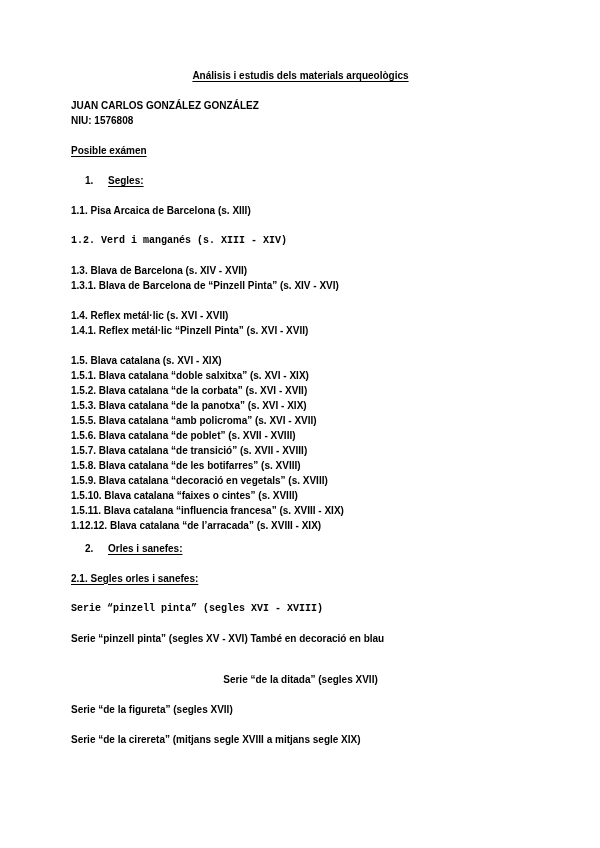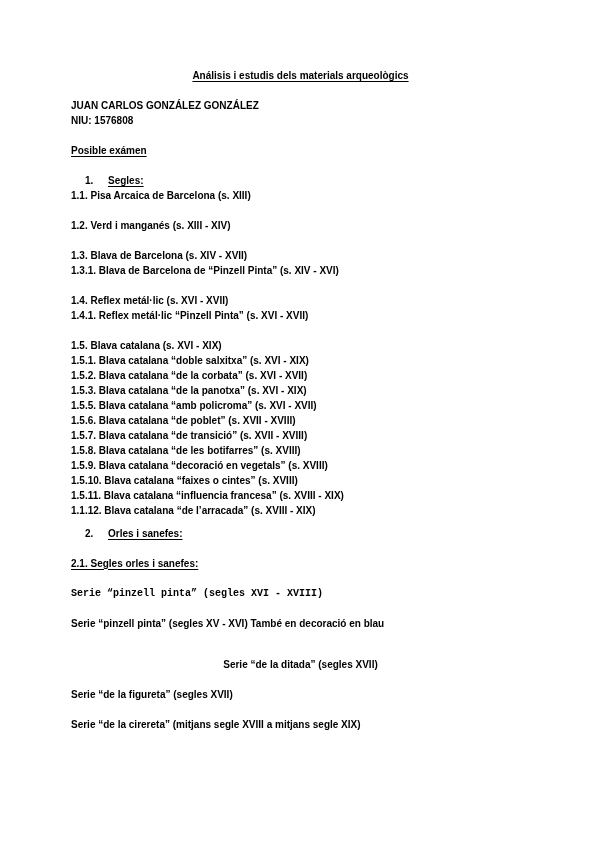--- a/index.html
+++ b/index.html
@@ -34,38 +34,38 @@
 </style>
 </head>
 <body>
 
 <div class="page">
     <div class="para center u">Análisis i estudis dels materials arqueològics</div>
     <div class="para" style="margin-top: 15px;">JUAN CARLOS GONZÁLEZ GONZÁLEZ</div>
     <div class="para">NIU: 1576808</div>
     <div class="para u" style="margin-top: 15px;">Posible exámen</div>
     <div class="para numbered" style="margin-top: 15px;"><span class="num">1.</span><span class="u">Segles:</span></div>
-    <div class="para" style="">1.1. Pisa Arcaica de Barcelona (s. XIII)</div>
-    <div class="para" style="margin-top: 15px;">1.2. Verd i manganés (s. XIII - XIV)</div>
+    <div class="para" style="margin-top: 15px;">1.1. Pisa Arcaica de Barcelona (s. XIII)</div>
+    <div class="para" style="margin-top: 15px; font-family: Liberation Mono, monospace;">1.2. Verd i manganés (s. XIII - XIV)</div>
     <div class="para" style="margin-top: 15px;">1.3. Blava de Barcelona (s. XIV - XVII)</div>
     <div class="para">1.3.1. Blava de Barcelona de “Pinzell Pinta” (s. XIV - XVI)</div>
     <div class="para" style="margin-top: 15px;">1.4. Reflex metál·lic (s. XVI - XVII)</div>
     <div class="para">1.4.1. Reflex metál·lic “Pinzell Pinta” (s. XVI - XVII)</div>
     <div class="para" style="margin-top: 15px;">1.5. Blava catalana (s. XVI - XIX)</div>
     <div class="para">1.5.1. Blava catalana “doble salxitxa” (s. XVI - XIX)</div>
     <div class="para">1.5.2. Blava catalana “de la corbata” (s. XVI - XVII)</div>
     <div class="para">1.5.3. Blava catalana “de la panotxa” (s. XVI - XIX)</div>
     <div class="para">1.5.5. Blava catalana “amb policroma” (s. XVI - XVII)</div>
     <div class="para">1.5.6. Blava catalana “de poblet” (s. XVII - XVIII)</div>
     <div class="para">1.5.7. Blava catalana “de transició” (s. XVII - XVIII)</div>
     <div class="para">1.5.8. Blava catalana “de les botifarres” (s. XVIII)</div>
     <div class="para">1.5.9. Blava catalana “decoració en vegetals” (s. XVIII)</div>
     <div class="para">1.5.10. Blava catalana “faixes o cintes” (s. XVIII)</div>
     <div class="para">1.5.11. Blava catalana “influencia francesa” (s. XVIII - XIX)</div>
-    <div class="para">1.1.12. Blava catalana “de l’arracada” (s. XVIII - XIX)</div>
+    <div class="para">1.12.12. Blava catalana “de l’arracada” (s. XVIII - XIX)</div>
     <div class="para numbered" style="margin-top: 7.5px;"><span class="num">2.</span><span class="u">Orles i sanefes:</span></div>
     <div class="para u" style="margin-top: 15px;">2.1. Segles orles i sanefes:</div>
     <div class="para" style="margin-top: 15px; font-family: Liberation Mono, monospace;">Serie “pinzell pinta” (segles XVI - XVIII)</div>
     <div class="para" style="margin-top: 15px;">Serie “pinzell pinta” (segles XV - XVI) També en decoració en blau</div>
     <div class="para" style="margin-top: 26px; text-align: center;">Serie “de la ditada” (segles XVII)</div>
     <div class="para" style="margin-top: 15px;">Serie “de la figureta” (segles XVII)</div>
     <div class="para" style="margin-top: 15px;">Serie “de la cirereta” (mitjans segle XVIII a mitjans segle XIX)</div>
   </div>
 
 </body></html>

